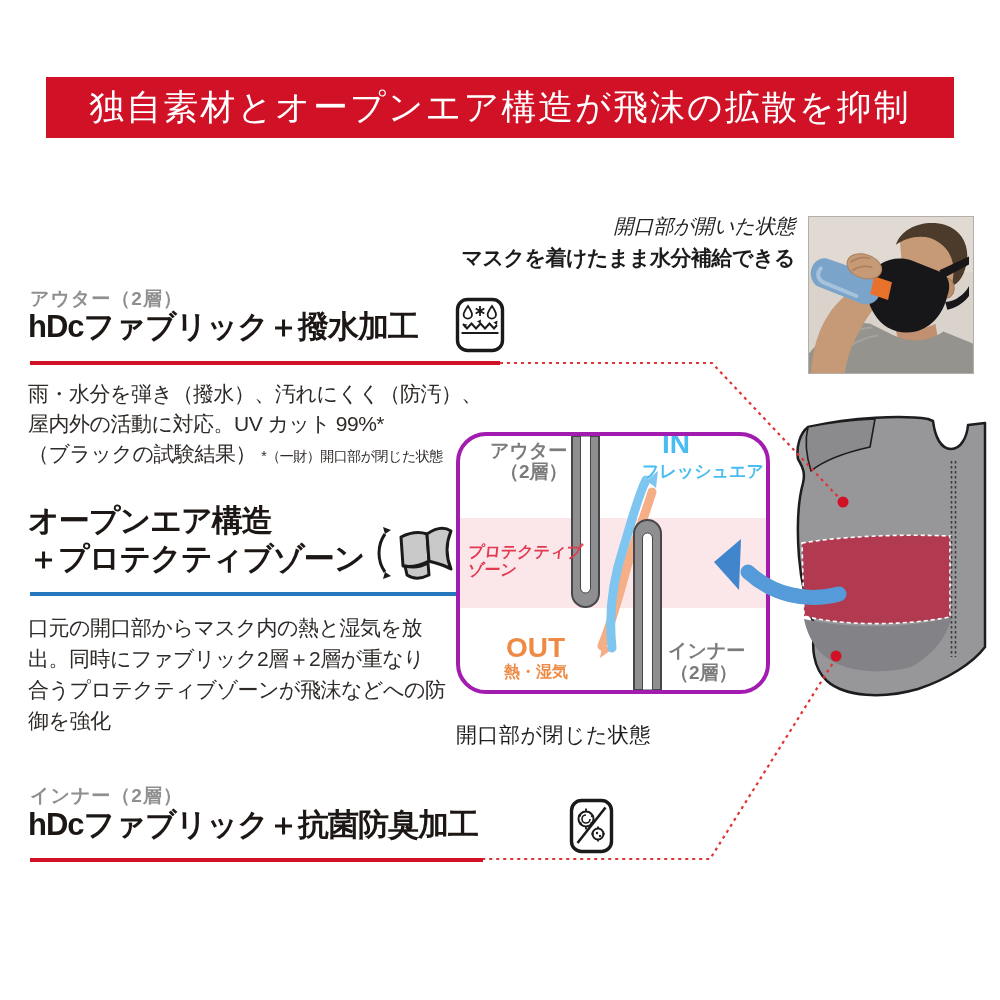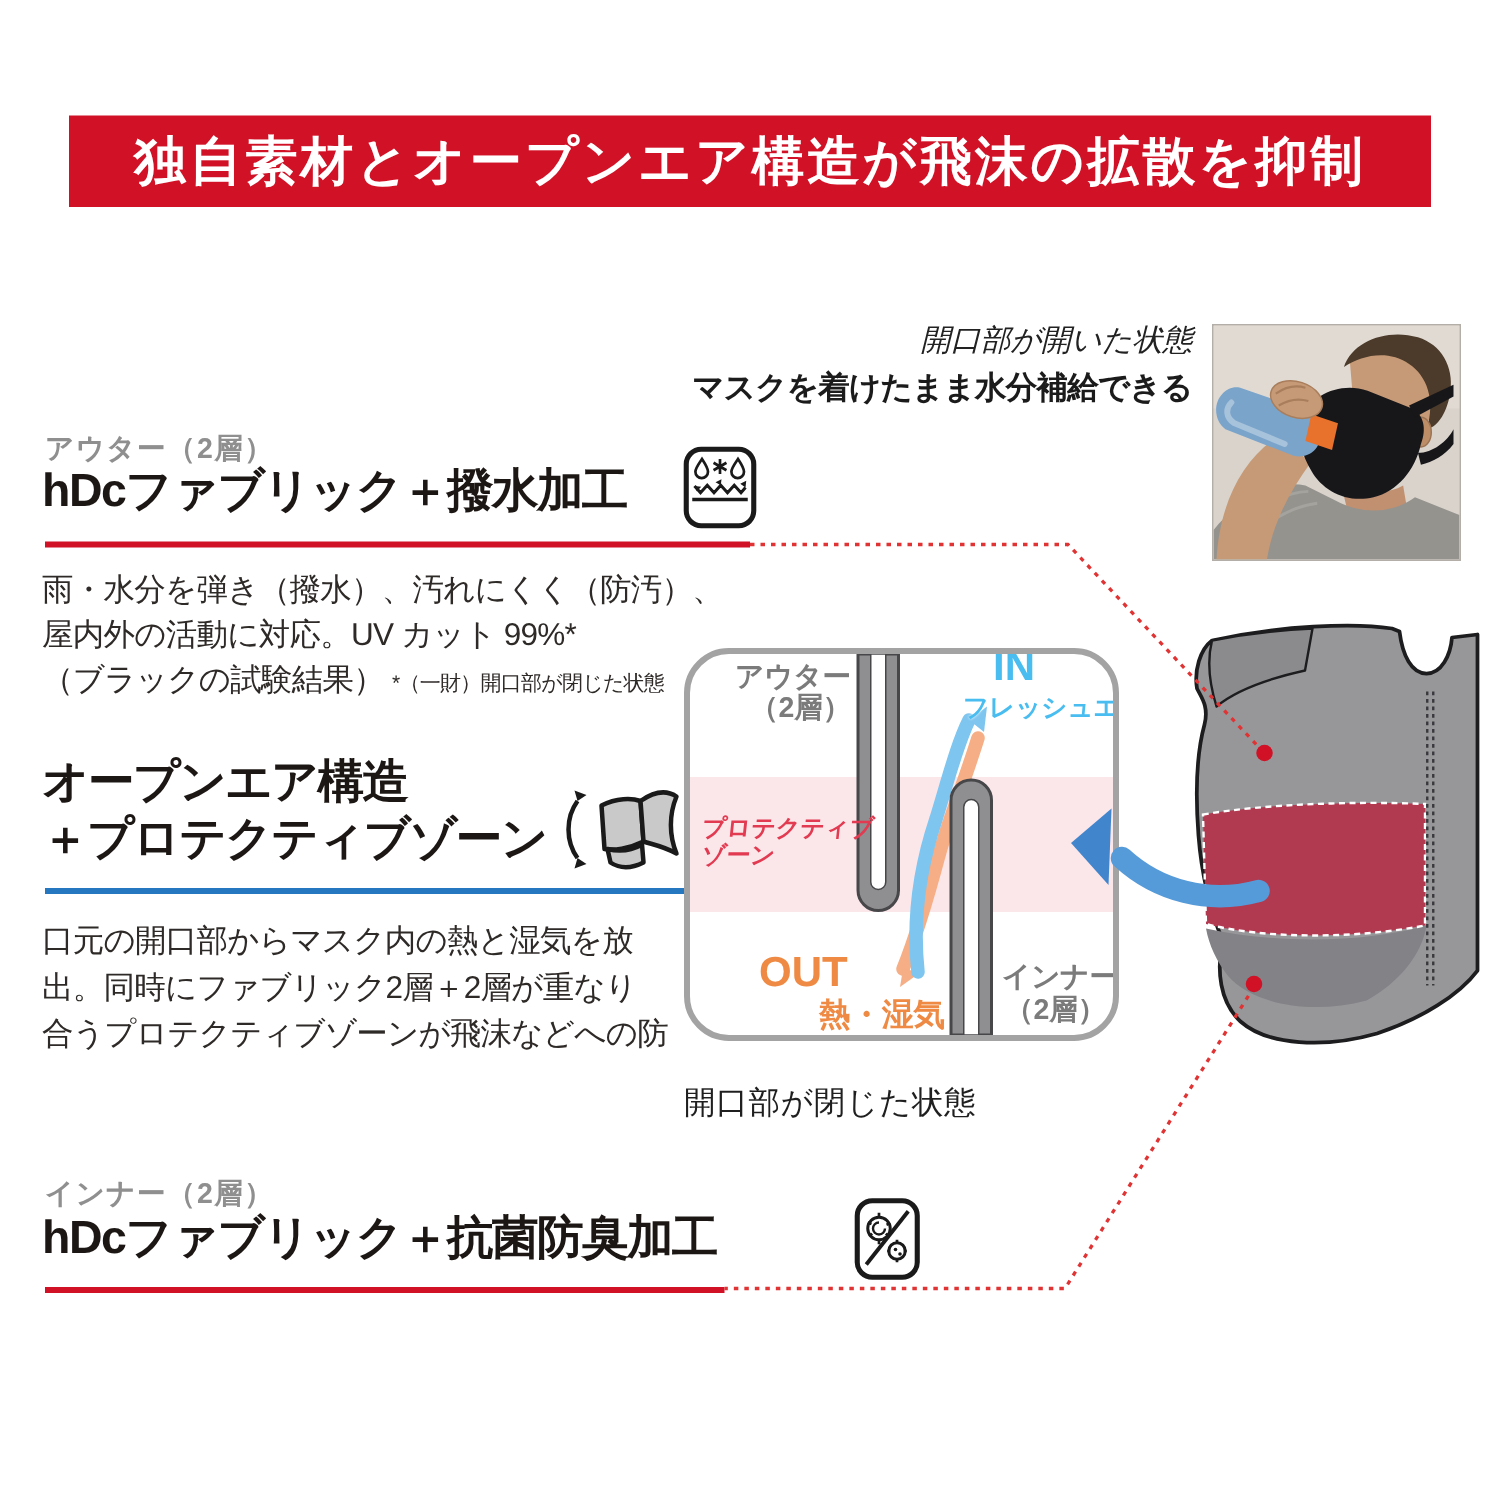--- a/index.html
+++ b/index.html
@@ -2,21 +2,21 @@
 <html><head>
 <meta charset="utf-8">
 <style>
   html,body{margin:0;padding:0;background:#fff;}
   .canvas{position:relative;width:1000px;height:1000px;background:#ffffff;
     font-family:"Liberation Sans",sans-serif;overflow:hidden;color:#1f1a17;}
 
   
   .banner{position:absolute;left:46px;top:77px;width:908px;height:61px;background:#d01126;
     display:flex;align-items:center;justify-content:center;}
-  .banner-title{color:#fff;font-weight:bold;font-size:35px;letter-spacing:2px;white-space:nowrap;}
+  .banner-title{color:#fff;font-weight:normal;font-size:35px;letter-spacing:2px;white-space:nowrap;}
 
   
   .photo-captions{position:absolute;left:420px;top:213px;width:375px;text-align:right;}
   .cap1{font-size:20px;color:#222;font-style:italic;}
   .cap2{font-size:21px;font-weight:bold;color:#1b1b1b;margin-top:4px;letter-spacing:-0.5px;}
 
   .photo-frame{position:absolute;left:808px;top:216px;width:166px;height:158px;
     border:1px solid #b3aea7;box-sizing:border-box;background:#d9d3cc;}
 
   
@@ -26,22 +26,22 @@
   .body-text div{white-space:nowrap;}
   .note{font-size:14px;color:#2e2a28;}
 
   
   .rule{position:absolute;height:4px;}
   .rule-red1{left:30px;top:361px;width:470px;background:#d01126;}
   .rule-blue{left:30px;top:592px;width:426px;background:#2577c0;}
   .rule-red2{left:30px;top:858px;width:453px;background:#d01126;}
 
   
-  .diagram-box{position:absolute;left:456px;top:432px;width:290px;height:262px;
-    border:4px solid #a3a3a3;border-radius:30px;background:#fff;box-sizing:border-box;overflow:hidden;}
+  .diagram-box{position:absolute;left:456px;top:432px;width:314px;height:262px;
+    border:4px solid #a21caf;border-radius:30px;background:#fff;box-sizing:border-box;overflow:hidden;}
   .zone-band{position:absolute;left:0;right:0;top:82px;height:90px;background:#fbe6ea;}
   .diagram-svg{position:absolute;left:0;top:0;}
   .dlabel{position:absolute;font-weight:bold;white-space:nowrap;}
   .dgray{color:#7b7b7b;font-size:19px;}
   .dblue{color:#49bdf0;text-shadow:0 0 2px #fff;}
   .dorange{color:#ef8a44;}
   .dred{color:#e23a50;font-size:16px;transform:skewX(-6deg);}
   .diagram-caption{position:absolute;left:456px;top:721px;font-size:21px;color:#1f1f1f;letter-spacing:0.5px;}
 
   .mask-illust{position:absolute;left:783px;top:415px;}
@@ -118,20 +118,21 @@
     <path d="M56,13 C66,6 74,6 80,10 C75,22 75,36 80,48 C71,43 64,42 58,40 Z" fill="#c9c9c9" stroke="#1a1a1a" stroke-width="3" stroke-linejoin="round"></path>
     <path d="M34,45 C42,47 50,46 57,42 L58,54 C50,58 42,58 36,54 Z" fill="#c9c9c9" stroke="#1a1a1a" stroke-width="3" stroke-linejoin="round"></path>
   </svg>
 
   <div class="rule rule-blue"></div>
 
   <div class="body-text" style="left:28px;top:612px;line-height:31px;">
     <div>口元の開口部からマスク内の熱と湿気を放</div>
     <div>出。同時にファブリック2層＋2層が重なり</div>
     <div>合うプロテクティブゾーンが飛沫などへの防</div>
+    <div>御を強化</div>
   </div>
 
   <div class="diagram-box">
     <div class="zone-band"></div>
     <svg class="diagram-svg" width="306" height="254" viewBox="0 0 306 254">
       <path d="M192,56 C182,88 172,112 166,134 C158,164 150,190 142,210" stroke="#f5ae85" stroke-width="9" fill="none" stroke-linecap="round"></path>
       <path d="M142,210 l12,2 l-14,10 Z" fill="#f5ae85"></path>
       <path d="M152,212 C148,175 154,140 164,110 C172,84 178,60 186,44" stroke="#7ec5ef" stroke-width="9" fill="none" stroke-linecap="round"></path>
       <path d="M186,44 l10,8 l2,-17 Z" fill="#7ec5ef"></path>
       <path d="M112,0 L112,157.5 A13.5,13.5 0 0 0 139,157.5 L139,0 Z" fill="#8f8f91" stroke="#47474a" stroke-width="2"></path>
@@ -139,21 +140,21 @@
       <path d="M174,254 V97.5 A13.5,13.5 0 0 1 201,97.5 V254 Z" fill="#8f8f91" stroke="#47474a" stroke-width="2"></path>
       <path d="M182.5,254 V102 a5,5 0 0 1 10,0 V254 Z" fill="#ffffff" stroke="#47474a" stroke-width="1"></path>
     </svg>
     <div class="dlabel dgray" style="left:30px;top:2px;">アウター</div>
     <div class="dlabel dgray" style="left:40px;top:23px;">（2層）</div>
     <div class="dlabel dblue" style="left:202px;top:-8px;font-size:28px;">IN</div>
     <div class="dlabel dblue" style="left:182px;top:24px;font-size:17px;">フレッシュエア</div>
     <div class="dlabel dred" style="left:8px;top:106px;">プロテクティブ</div>
     <div class="dlabel dred" style="left:8px;top:124px;">ゾーン</div>
     <div class="dlabel dorange" style="left:46px;top:196px;font-size:28px;">OUT</div>
-    <div class="dlabel dorange" style="left:44px;top:226px;font-size:21px;margin-left:42px;">熱・湿気</div>
+    <div class="dlabel dorange" style="left:44px;top:226px;font-size:16px;">熱・湿気</div>
     <div class="dlabel dgray" style="left:208px;top:202px;">インナー</div>
     <div class="dlabel dgray" style="left:210px;top:224px;">（2層）</div>
   </div>
   <div class="diagram-caption">開口部が閉じた状態</div>
 
   <svg class="mask-illust" width="217" height="300" viewBox="0 0 217 300">
     <path d="M25,12 C70,2 120,0 145,4 L150,6 C152,22 158,34 168,34 C178,34 184,22 185,10 L202,8 L202,232 C190,248 165,264 135,274 C100,284 62,282 44,266 C30,253 28,232 32,212 C24,192 18,168 16,142 C14,116 14,90 20,68 C23,56 18,50 15,44 C13,32 17,18 25,12 Z" fill="#97979a" stroke="#1d1d1f" stroke-width="2.5" stroke-linejoin="round"></path>
     <path d="M25,12 C45,8 70,5 92,4 L87,32 C60,38 40,46 28,56 C23,40 22,24 25,12 Z" fill="#8b8b8e" stroke="#1d1d1f" stroke-width="1.6" stroke-linejoin="round"></path>
     <path d="M21,204 C70,215 130,213 168,202 C165,221 150,240 128,252 C90,262 52,254 36,236 C28,226 23,215 21,204 Z" fill="#828287"></path>
     <path d="M19,128 C60,121 120,119 167,121 L167,202 C120,211 60,211 21,201 Z" fill="#b13a51" stroke="#ffffff" stroke-width="1.6" stroke-dasharray="4,3"></path>

